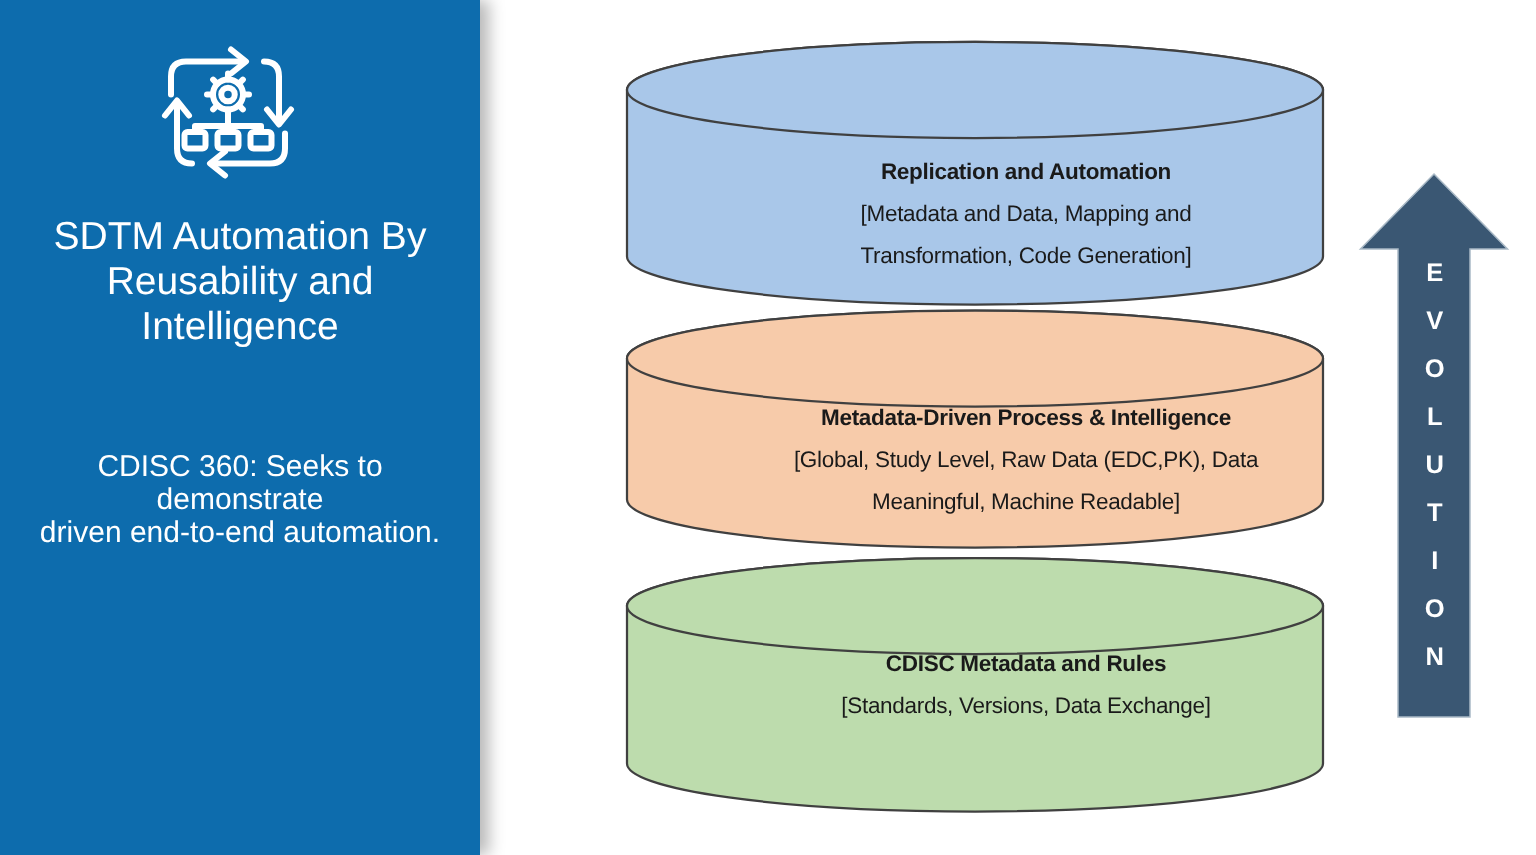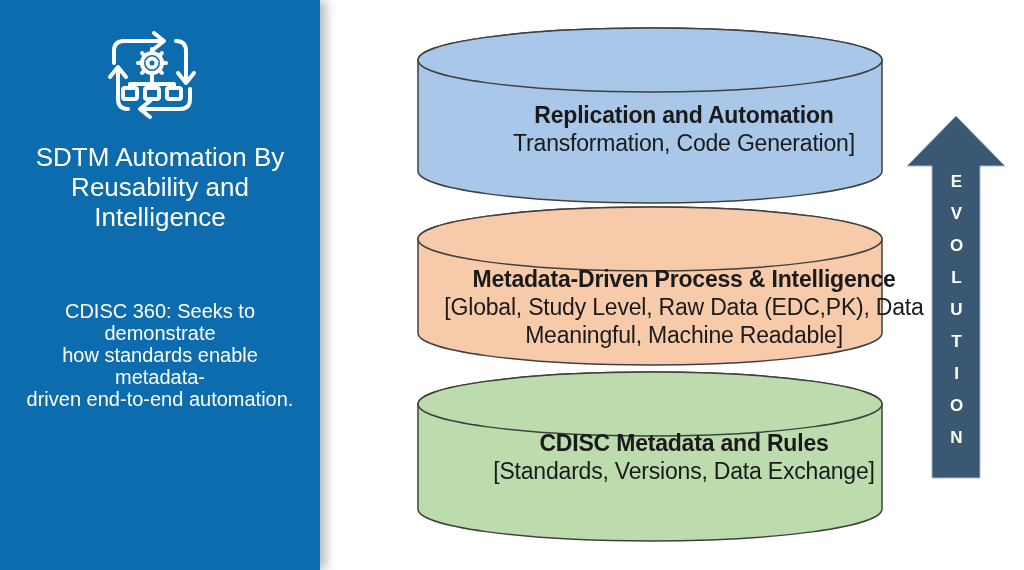--- a/index.html
+++ b/index.html
@@ -27,21 +27,21 @@
     position:absolute;left:20px;top:142px;width:280px;text-align:center;
     color:var(--text-light);font-size:26px;line-height:30px;font-weight:400;
   }
   .sidebar-desc{
     position:absolute;left:16px;top:300px;width:288px;text-align:center;
     color:var(--text-light);font-size:20px;line-height:22px;font-weight:400;
   }
   .diagram-svg{position:absolute;left:0;top:0;width:1024px;height:570px;}
   .layer-text{
     position:absolute;left:418px;width:532px;text-align:center;
-    color:var(--text-dark);font-size:23px;line-height:28px;letter-spacing:-0.2px;
+    color:var(--text-dark);font-size:15px;line-height:28px;letter-spacing:-0.2px;
   }
   .layer-text .heading{font-weight:bold;white-space:nowrap;}
   .layer-text .line{white-space:nowrap;}
   .layer-top{top:101px;}
   .layer-middle{top:265px;}
   .layer-bottom{top:429px;}
   .evolution-label{
     position:absolute;left:932px;top:172px;width:48px;height:296px;
     writing-mode:vertical-lr;text-orientation:upright;
     color:var(--text-light);font-size:17px;font-weight:bold;
@@ -87,21 +87,20 @@
     </svg>
 
     <div class="sidebar-title">
       <div>SDTM Automation By</div>
       <div>Reusability and</div>
       <div>Intelligence</div>
     </div>
 
     <div class="sidebar-desc">
       <div>CDISC 360: Seeks to demonstrate</div>
-      <div>how standards enable metadata-</div>
       <div>driven end-to-end automation.</div>
     </div>
   </div>
 
   <svg class="diagram-svg" viewBox="0 0 1024 570">
 
     <g>
       <path d="M 418 60 A 232 32 0 0 1 882 60 L 882 171 A 232 32 0 0 1 418 171 Z" fill="var(--cylinder-blue)" stroke="var(--outline)" stroke-width="1.5"></path>
       <ellipse cx="650" cy="60" rx="232" ry="32" fill="var(--cylinder-blue)" stroke="var(--outline)" stroke-width="1.5"></ellipse>
     </g>
@@ -114,20 +113,21 @@
     <g>
       <path d="M 418 404 A 232 32 0 0 1 882 404 L 882 509 A 232 32 0 0 1 418 509 Z" fill="var(--cylinder-green)" stroke="var(--outline)" stroke-width="1.5"></path>
       <ellipse cx="650" cy="404" rx="232" ry="32" fill="var(--cylinder-green)" stroke="var(--outline)" stroke-width="1.5"></ellipse>
     </g>
 
     <polygon points="956,116 1005,166 980,166 980,478 932,478 932,166 907,166" fill="var(--arrow)" stroke="#a9b9c6" stroke-width="1"></polygon>
   </svg>
 
   <div class="layer-text layer-top">
     <div class="heading">Replication and Automation</div>
+    <div class="line">[Metadata and Data, Mapping and</div>
     <div class="line">Transformation, Code Generation]</div>
   </div>
 
   <div class="layer-text layer-middle">
     <div class="heading">Metadata-Driven Process &amp; Intelligence</div>
     <div class="line">[Global, Study Level, Raw Data (EDC,PK), Data</div>
     <div class="line">Meaningful, Machine Readable]</div>
   </div>
 
   <div class="layer-text layer-bottom">

